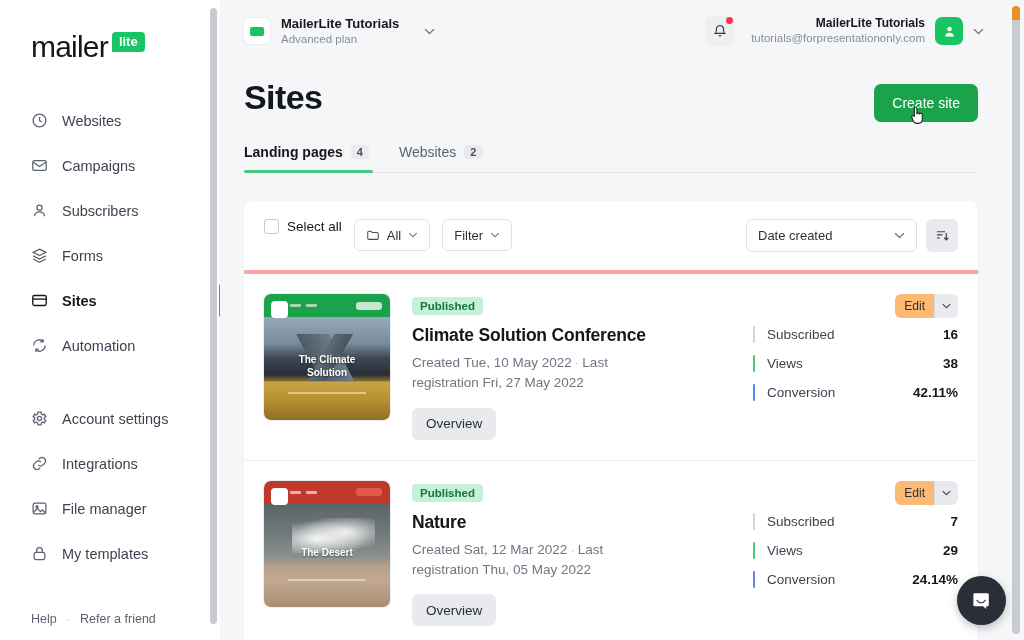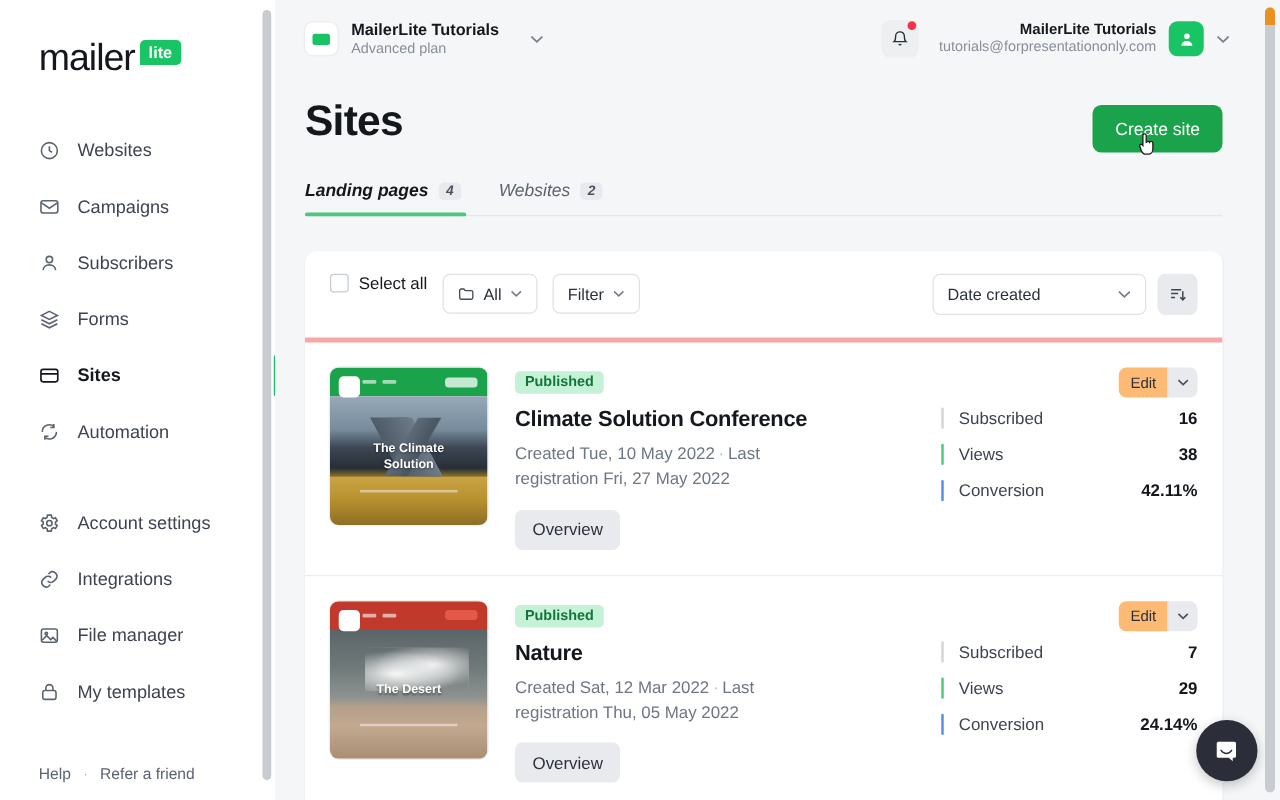--- a/index.html
+++ b/index.html
@@ -89,22 +89,22 @@
   .create-btn {
     margin-left: auto; margin-top: 22px; background: #1aa34a; color: #fff;
     border: 0; border-radius: 7px; padding: 0 18px; height: 38px;
     font-size: 14px; font-family: inherit; font-weight: 500; cursor: pointer;
     position: relative;
   }
   .cursor { position: absolute; left: 36px; top: 22px; width: 15px; height: 19px; }
 
   .tabs { display: flex; gap: 26px; margin-top: 22px; border-bottom: 1px solid #e4e6ea; }
   .tab {
-    display: flex; align-items: flex-end; gap: 8px; padding: 0 4px 12px 0;
-    font-size: 14px; color: #5b6371; cursor: pointer; position: relative; font-style: italic;
+    display: flex; align-items: center; gap: 8px; padding: 0 4px 12px 0;
+    font-size: 14px; color: #5b6371; cursor: pointer; position: relative;
   }
   .tab.active { color: #14171c; font-weight: 600; }
   .tab.active::after {
     content: ""; position: absolute; left: 0; right: 0; bottom: -1px; height: 3px;
     background: #4ec77e; border-radius: 2px;
   }
   .tab-badge {
     background: #e9eaee; color: #4a515d; border-radius: 4px;
     font-size: 11px; padding: 1px 6px; font-weight: 600;
   }

